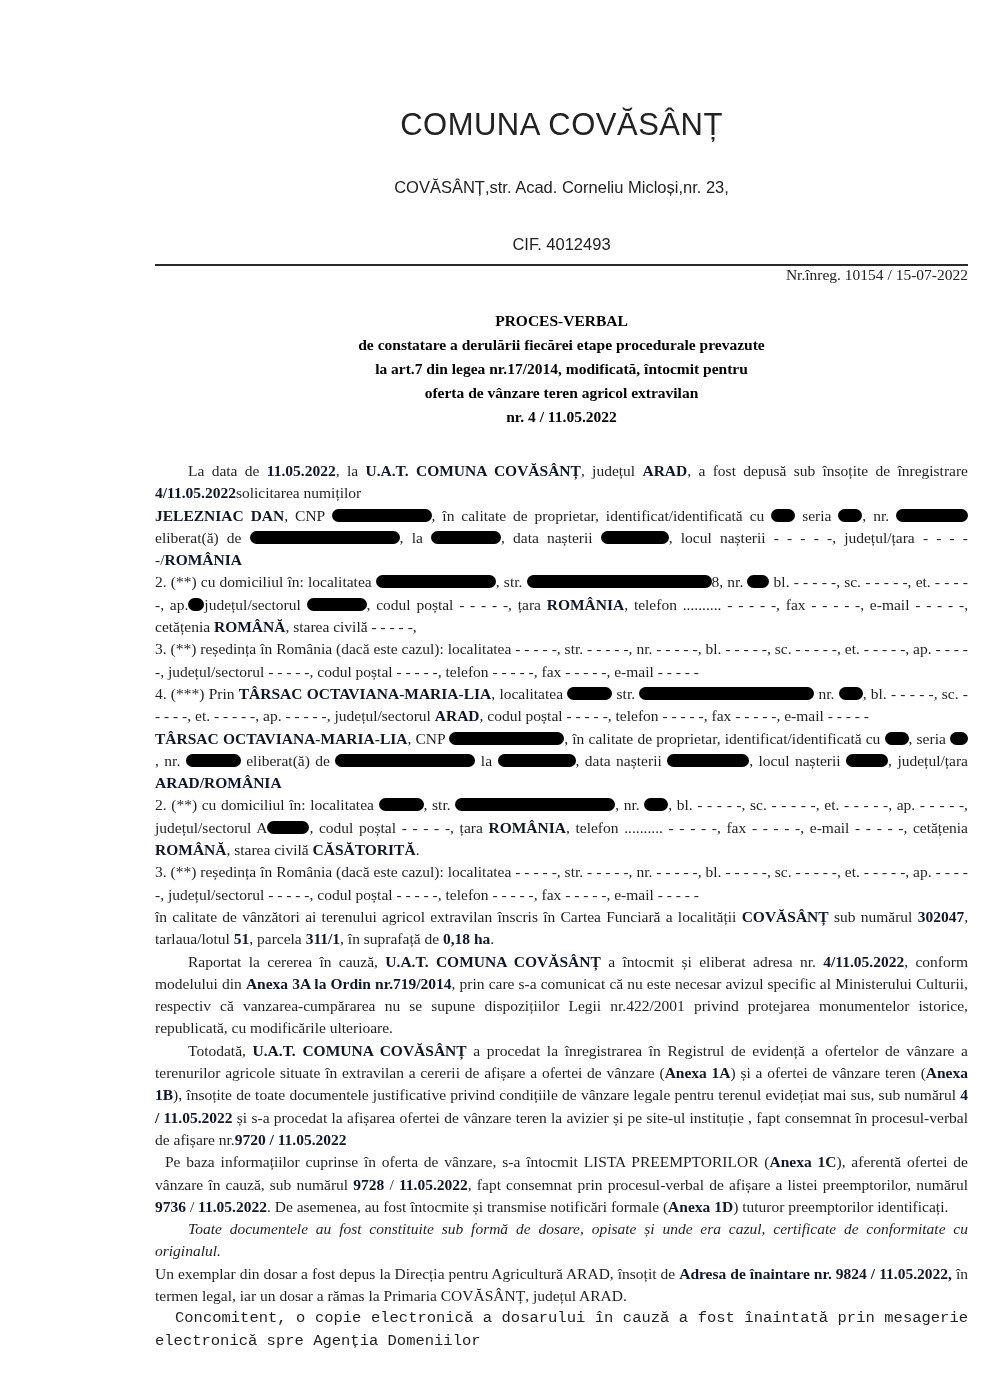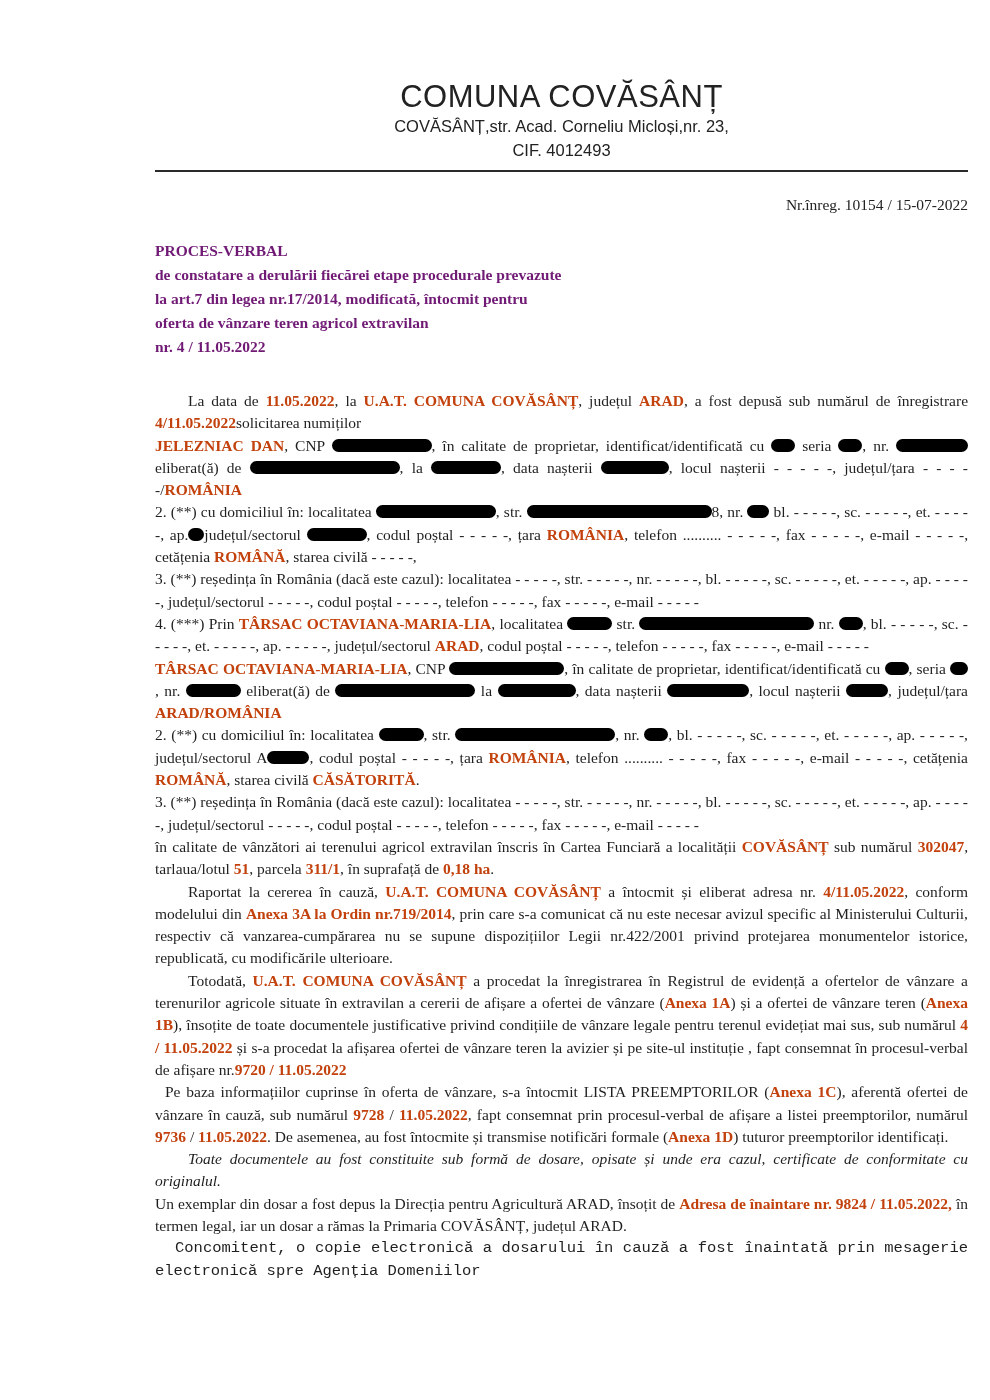--- a/index.html
+++ b/index.html
@@ -3,37 +3,37 @@
 <meta charset="utf-8">
 <style>
   html,body{margin:0;padding:0;background:#e8e8e8;}
   .page{
     width:990px;height:1400px;background:#ffffff;position:relative;
     font-family:"Liberation Serif", serif;color:#1b1b1b;overflow:hidden;
     margin:0 auto;
   }
   .content{position:absolute;left:155px;width:813px;top:0;}
   .letterhead{
-    text-align:center;padding-top:80px;
+    text-align:center;padding-top:108px;
     font-family:"Liberation Sans", sans-serif;color:#222;
   }
   .org-name{font-size:31px;letter-spacing:.5px;line-height:34px;}
-  .lh-line{font-size:16.5px;line-height:24px;}
+  .lh-line{font-size:16.5px;line-height:24px;margin-top:33px;}
   .rule{border:0;border-top:2.5px solid #2a2a2a;margin:8px 0 0 0;}
-  .reg-number{text-align:right;font-size:15.5px;margin-top:24px;color:#222;}
+  .reg-number{text-align:right;font-size:15.5px;color:#222;}
   .title-block{
-    font-weight:bold;font-size:15.5px;line-height:24px;
-    margin-top:25px;color:#701a75;
+    text-align:center;font-weight:bold;font-size:15.5px;line-height:24px;
+    margin-top:25px;color:#000000;
   }
   .doc-body{margin-top:31px;}
   .para{
     margin:0;text-align:justify;font-size:15.5px;line-height:22.3px;
     color:#1f1f1f;
   }
-  .para b{color:#c2410c;}
+  .para b{color:#0f172a;}
   .redaction{
     display:inline-block;height:13px;background:#000;border-radius:7px;
     vertical-align:-1px;
   }
 </style>
 </head>
 <body>
 
 <div class="page">
   <div class="content">
@@ -49,21 +49,21 @@
 
     <div class="title-block">
       <div>PROCES-VERBAL</div>
       <div>de constatare a derulării fiecărei etape procedurale prevazute</div>
       <div>la art.7 din legea nr.17/2014, modificată, întocmit pentru</div>
       <div>oferta de vânzare teren agricol extravilan</div>
       <div>nr. 4 / 11.05.2022</div>
     </div>
 
     <div class="doc-body">
-        <p class="para" style="text-indent: 33px;"><span>La data de </span><b>11.05.2022</b><span>, la </span><b>U.A.T. COMUNA COVĂSÂNȚ</b><span>, județul </span><b>ARAD</b><span>, a fost depusă sub numărul de înregistrare </span><b>4/11.05.2022</b><span>solicitarea numiților</span></p>
+        <p class="para" style="text-indent: 33px;"><span>La data de </span><b>11.05.2022</b><span>, la </span><b>U.A.T. COMUNA COVĂSÂNȚ</b><span>, județul </span><b>ARAD</b><span>, a fost depusă sub însoțite de înregistrare </span><b>4/11.05.2022</b><span>solicitarea numiților</span></p>
         <p class="para"><b>JELEZNIAC DAN</b><span>, CNP </span><span class="redaction" style="width: 100px;"></span><span>, în calitate de proprietar, identificat/identificată cu </span><span class="redaction" style="width: 24px;"></span><span> seria </span><span class="redaction" style="width: 24px;"></span><span>, nr. </span><span class="redaction" style="width: 72px;"></span><span> eliberat(ă) de </span><span class="redaction" style="width: 150px;"></span><span>, la </span><span class="redaction" style="width: 70px;"></span><span>, data nașterii </span><span class="redaction" style="width: 68px;"></span><span>, locul nașterii - - - - -, județul/țara - - - - -/</span><b>ROMÂNIA</b></p>
         <p class="para"><span>2. (**) cu domiciliul în: localitatea </span><span class="redaction" style="width: 120px;"></span><span>, str. </span><span class="redaction" style="width: 185px;"></span><span>8, nr. </span><span class="redaction" style="width: 22px;"></span><span> bl. - - - - -, sc. - - - - -, et. - - - - -, ap.</span><span class="redaction" style="width: 16px;"></span><span>județul/sectorul </span><span class="redaction" style="width: 60px;"></span><span>, codul poștal - - - - -, țara </span><b>ROMÂNIA</b><span>, telefon .......... - - - - -, fax - - - - -, e-mail - - - - -, cetățenia </span><b>ROMÂNĂ</b><span>, starea civilă - - - - -,</span></p>
         <p class="para"><span>3. (**) reședința în România (dacă este cazul): localitatea - - - - -, str. - - - - -, nr. - - - - -, bl. - - - - -, sc. - - - - -, et. - - - - -, ap. - - - - -, județul/sectorul - - - - -, codul poștal - - - - -, telefon - - - - -, fax - - - - -, e-mail - - - - -</span></p>
         <p class="para"><span>4. (***) Prin </span><b>TÂRSAC OCTAVIANA-MARIA-LIA</b><span>, localitatea </span><span class="redaction" style="width: 45px;"></span><span> str. </span><span class="redaction" style="width: 175px;"></span><span> nr. </span><span class="redaction" style="width: 24px;"></span><span>, bl. - - - - -, sc. - - - - -, et. - - - - -, ap. - - - - -, județul/sectorul </span><b>ARAD</b><span>, codul poștal - - - - -, telefon - - - - -, fax - - - - -, e-mail - - - - -</span></p>
         <p class="para"><b>TÂRSAC OCTAVIANA-MARIA-LIA</b><span>, CNP </span><span class="redaction" style="width: 115px;"></span><span>, în calitate de proprietar, identificat/identificată cu </span><span class="redaction" style="width: 24px;"></span><span>, seria </span><span class="redaction" style="width: 18px;"></span><span>, nr. </span><span class="redaction" style="width: 55px;"></span><span> eliberat(ă) de </span><span class="redaction" style="width: 140px;"></span><span> la </span><span class="redaction" style="width: 78px;"></span><span>, data nașterii </span><span class="redaction" style="width: 82px;"></span><span>, locul nașterii </span><span class="redaction" style="width: 42px;"></span><span>, județul/țara </span><b>ARAD/ROMÂNIA</b></p>
         <p class="para"><span>2. (**) cu domiciliul în: localitatea </span><span class="redaction" style="width: 45px;"></span><span>, str. </span><span class="redaction" style="width: 160px;"></span><span>, nr. </span><span class="redaction" style="width: 24px;"></span><span>, bl. - - - - -, sc. - - - - -, et. - - - - -, ap. - - - - -, județul/sectorul A</span><span class="redaction" style="width: 42px;"></span><span>, codul poștal - - - - -, țara </span><b>ROMÂNIA</b><span>, telefon .......... - - - - -, fax - - - - -, e-mail - - - - -, cetățenia </span><b>ROMÂNĂ</b><span>, starea civilă </span><b>CĂSĂTORITĂ</b><span>.</span></p>
         <p class="para"><span>3. (**) reședința în România (dacă este cazul): localitatea - - - - -, str. - - - - -, nr. - - - - -, bl. - - - - -, sc. - - - - -, et. - - - - -, ap. - - - - -, județul/sectorul - - - - -, codul poștal - - - - -, telefon - - - - -, fax - - - - -, e-mail - - - - -</span></p>
         <p class="para"><span>în calitate de vânzători ai terenului agricol extravilan înscris în Cartea Funciară a localității </span><b>COVĂSÂNȚ</b><span> sub numărul </span><b>302047</b><span>, tarlaua/lotul </span><b>51</b><span>, parcela </span><b>311/1</b><span>, în suprafață de </span><b>0,18 ha</b><span>.</span></p>
         <p class="para" style="text-indent: 33px;"><span>Raportat la cererea în cauză, </span><b>U.A.T. COMUNA COVĂSÂNȚ</b><span> a întocmit și eliberat adresa nr. </span><b>4/11.05.2022</b><span>, conform modelului din </span><b>Anexa 3A la Ordin nr.719/2014</b><span>, prin care s-a comunicat că nu este necesar avizul specific al Ministerului Culturii, respectiv că vanzarea-cumpărarea nu se supune dispozițiilor Legii nr.422/2001 privind protejarea monumentelor istorice, republicată, cu modificările ulterioare.</span></p>
         <p class="para" style="text-indent: 33px;"><span>Totodată, </span><b>U.A.T. COMUNA COVĂSÂNȚ</b><span> a procedat la înregistrarea în Registrul de evidență a ofertelor de vânzare a terenurilor agricole situate în extravilan a cererii de afișare a ofertei de vânzare (</span><b>Anexa 1A</b><span>) și a ofertei de vânzare teren (</span><b>Anexa 1B</b><span>), însoțite de toate documentele justificative privind condițiile de vânzare legale pentru terenul evidețiat mai sus, sub numărul </span><b>4 / 11.05.2022</b><span> și s-a procedat la afișarea ofertei de vânzare teren la avizier și pe site-ul instituție , fapt consemnat în procesul-verbal de afișare nr.</span><b>9720 / 11.05.2022</b></p>

